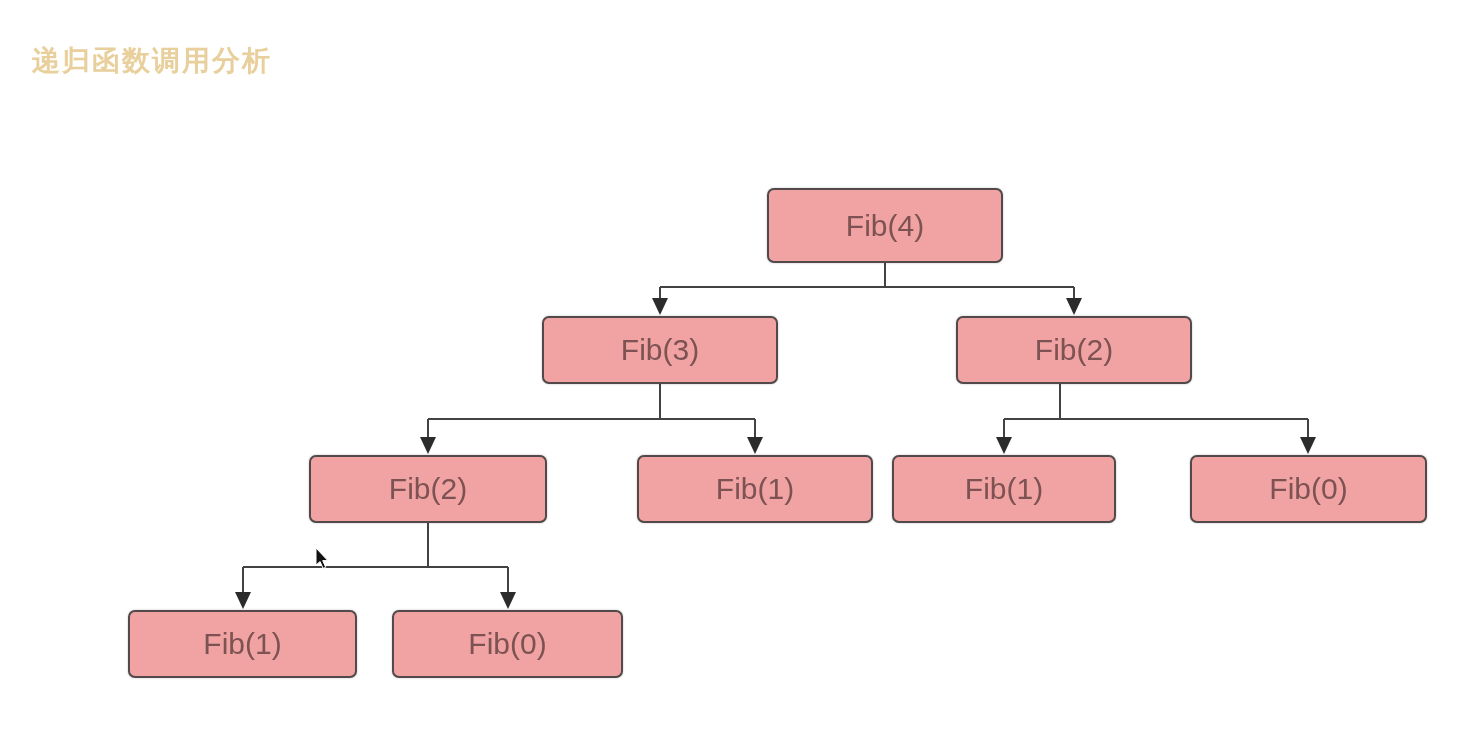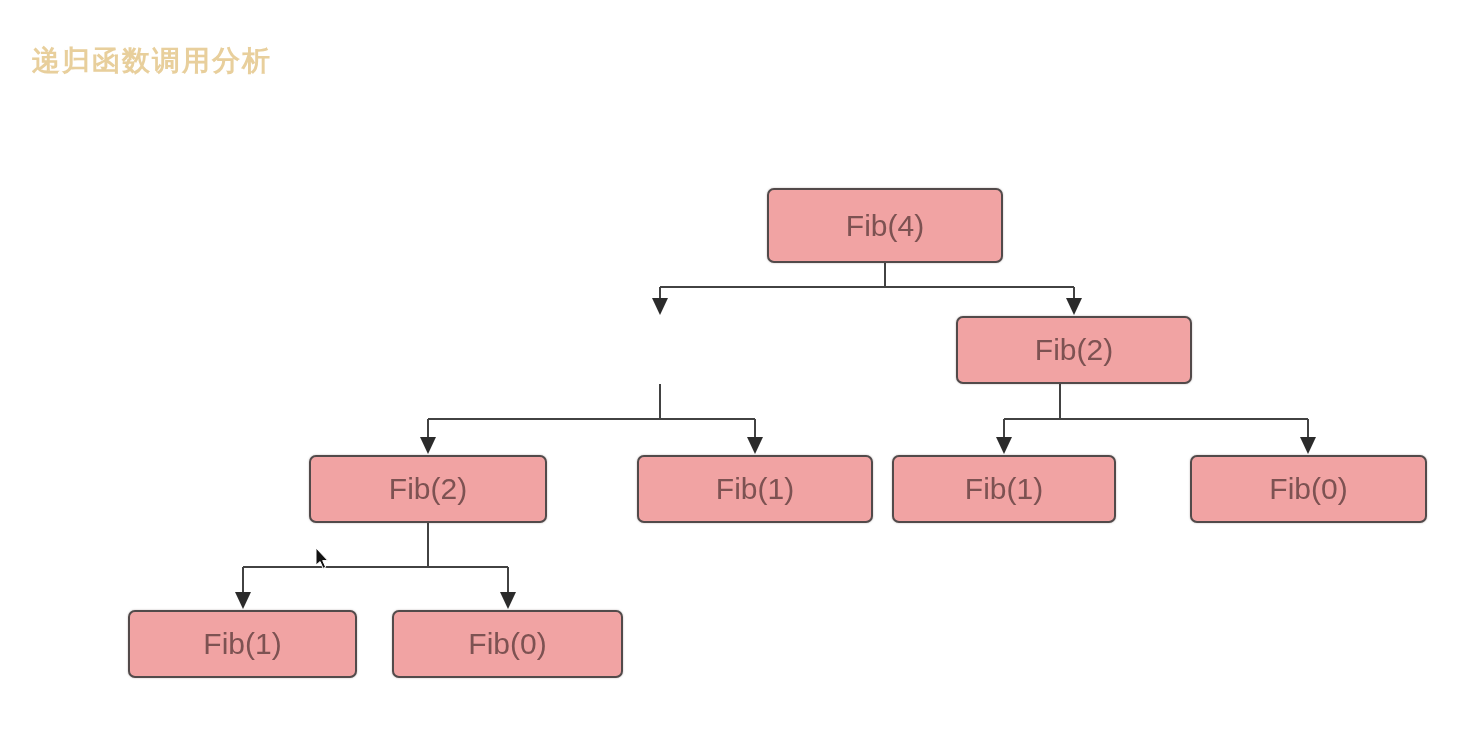--- a/index.html
+++ b/index.html
@@ -73,20 +73,23 @@
       <path d="M428,523 V567 M243,567 H508 M243,567 V593 M508,567 V593"></path>
       <polygon class="arrowhead" points="235,592 251,592 243,609"></polygon>
       <polygon class="arrowhead" points="500,592 516,592 508,609"></polygon>
     </g>
   </svg>
 
   <div class="node" style="left:767px;top:188px;width:236px;height:75px">
     <span class="node-label">Fib(4)</span>
   </div>
 
+  <div class="node" style="left:542px;top:316px;width:236px;height:68px">
+    <span class="node-label">Fib(3)</span>
+  </div>
 
   <div class="node" style="left:956px;top:316px;width:236px;height:68px">
     <span class="node-label">Fib(2)</span>
   </div>
 
   <div class="node" style="left:309px;top:455px;width:238px;height:68px">
     <span class="node-label">Fib(2)</span>
   </div>
 
   <div class="node" style="left:637px;top:455px;width:236px;height:68px">

